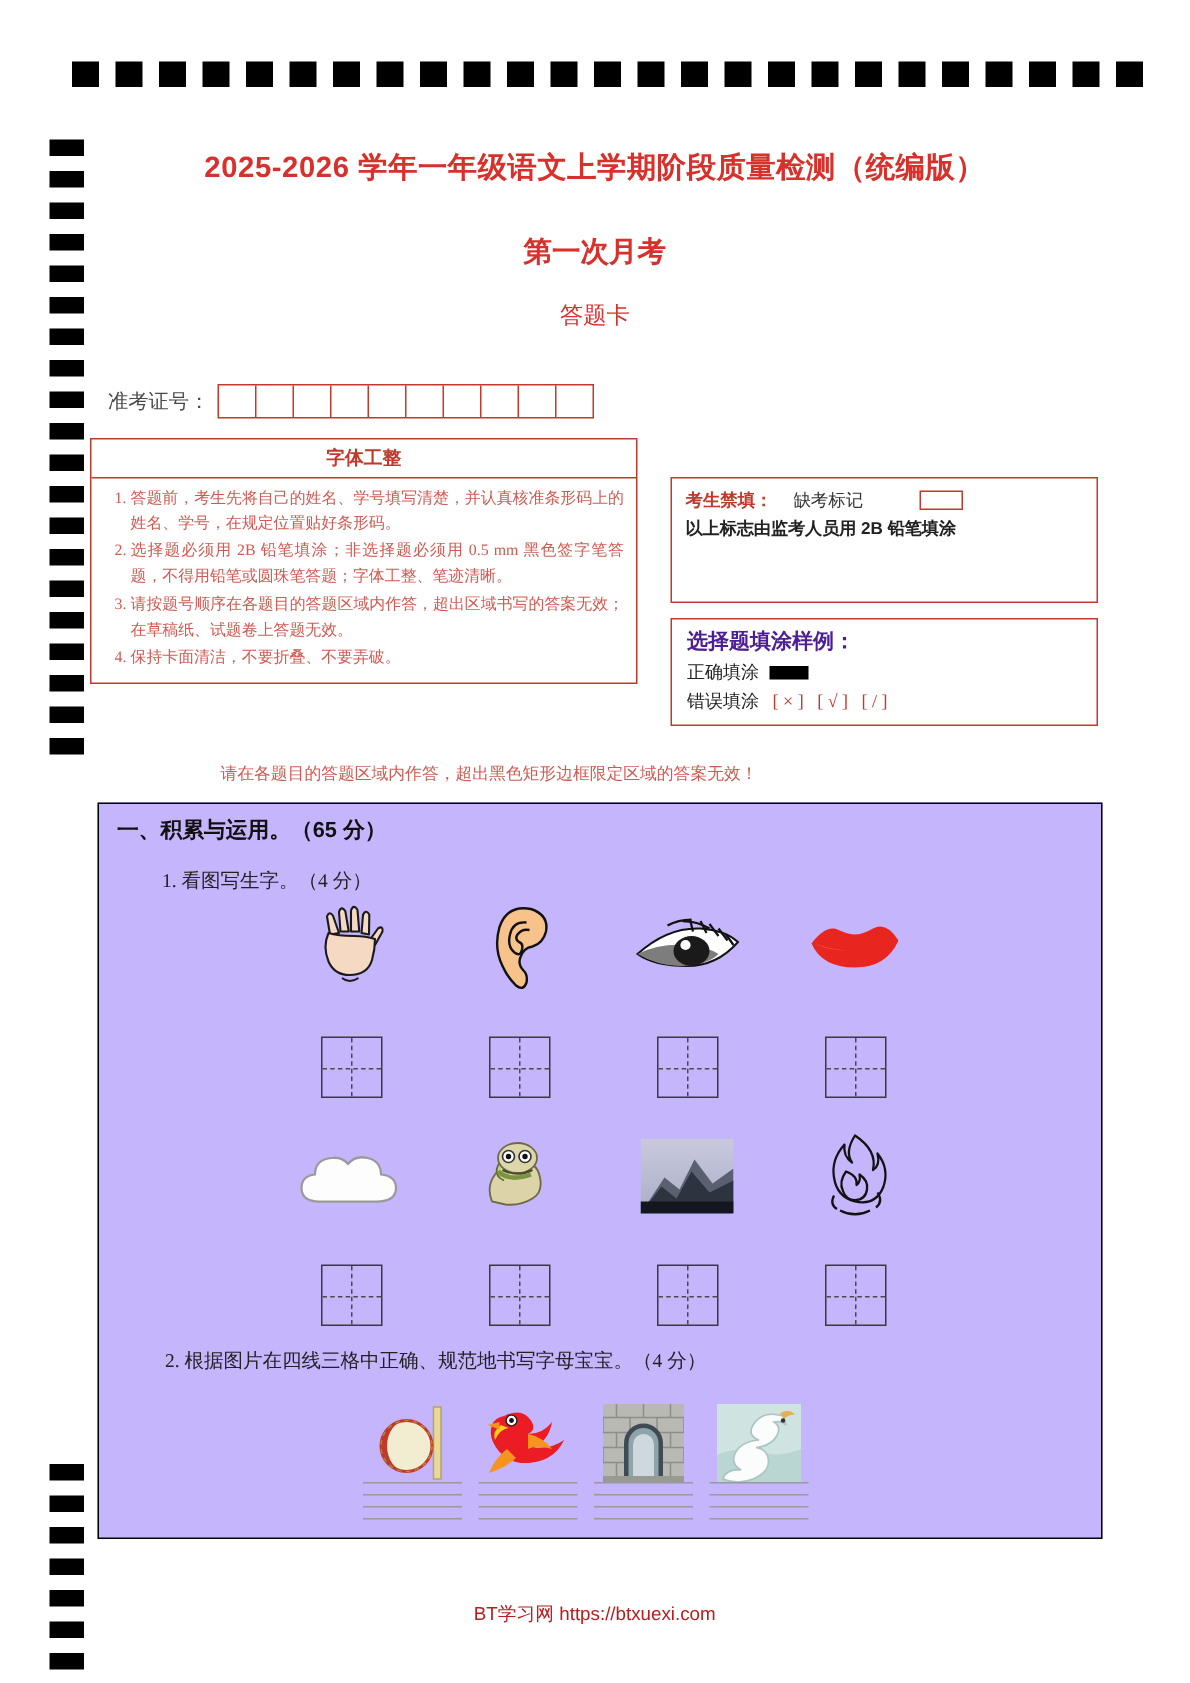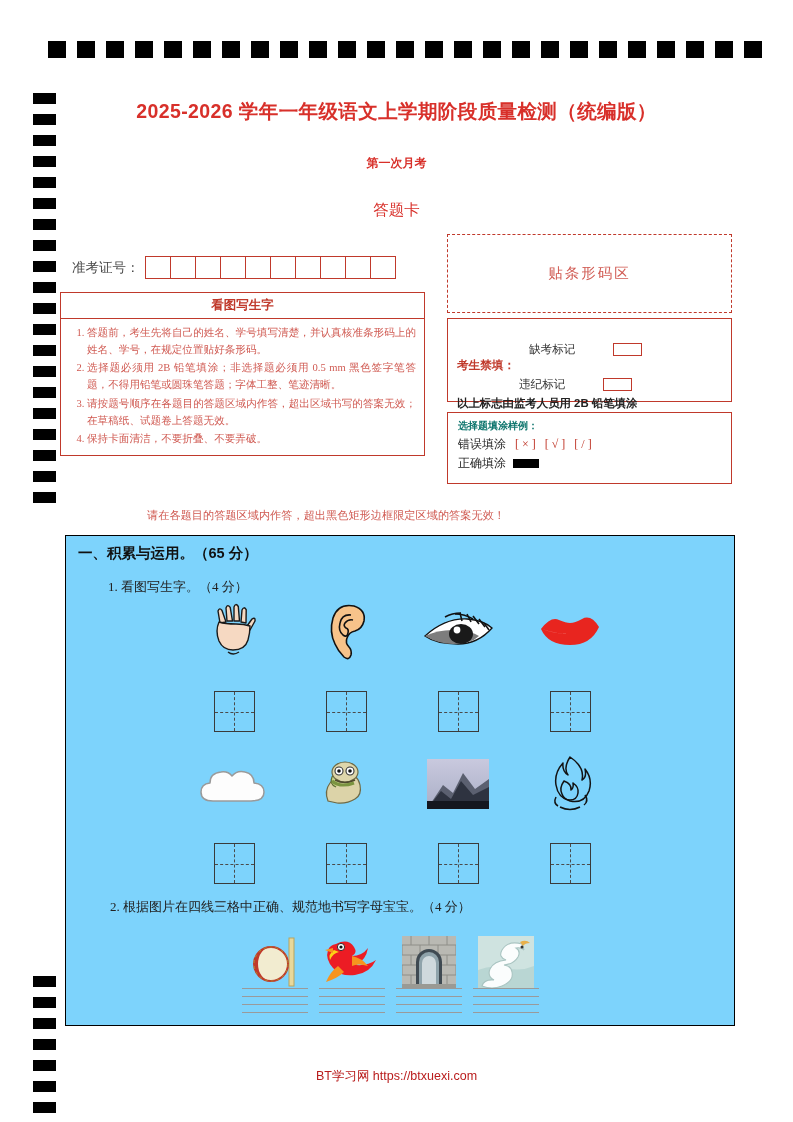--- a/index.html
+++ b/index.html
@@ -19,21 +19,21 @@
   .tm-left .m{width:23px;height:11px;background:#000;margin-bottom:10px;}
 
   
   .title1{
     position:absolute;left:0;top:98px;width:793px;text-align:center;
     color:#d8302a;font-weight:bold;font-size:19.5px;letter-spacing:.4px;
     font-family:"Liberation Sans","DejaVu Sans",sans-serif;
   }
   .title2{
     position:absolute;left:0;top:155px;width:793px;text-align:center;
-    color:#d8302a;font-weight:bold;font-size:12px;
+    color:#d8302a;font-weight:bold;font-size:19px;
     font-family:"Liberation Sans","DejaVu Sans",sans-serif;
   }
   .title3{
     position:absolute;left:0;top:200px;width:793px;text-align:center;
     color:#d8302a;font-size:15.5px;
     font-family:"Liberation Sans","DejaVu Sans",sans-serif;
   }
 
   
   .name-row{position:absolute;left:82px;top:224px;display:flex;align-items:flex-end;}
@@ -72,48 +72,48 @@
     display:flex;align-items:center;justify-content:center;
   }
   .barcode span{color:#d05a52;font-size:14.5px;letter-spacing:2px;}
 
   
   .forbid{
     position:absolute;left:447px;top:318px;width:285px;height:84px;
     border:1.3px solid #c0392b;box-sizing:border-box;padding:7px 9px 0 9px;
   }
   .forbid .r{display:flex;align-items:center;font-size:11.6px;color:#333;margin-bottom:4px;}
-  .forbid .k{color:#c0392b;font-weight:bold;font-family:Liberation Serif, serif;margin-top:32px;}
+  .forbid .k{color:#c0392b;font-weight:bold;font-family:Liberation Serif, serif;}
   .forbid .t{margin-left:14px;}
   .forbid .bx{width:27px;height:11px;border:1.3px solid #c0392b;margin-left:38px;}
   .forbid .r2{padding-left:62px;}
   .forbid .note{font-size:11.4px;color:#222;font-weight:bold;margin-top:2px;
     font-family:"Liberation Sans","DejaVu Sans",sans-serif;}
 
   
   .sample{
     position:absolute;left:447px;top:412px;width:285px;height:72px;
     border:1.3px solid #c0392b;box-sizing:border-box;padding:6px 0 0 10px;
   }
-  .sample .hd{color:#0f766e;font-weight:bold;font-size:10px;margin-bottom:3px;
+  .sample .hd{color:#4c1d95;font-weight:bold;font-size:14px;margin-bottom:3px;
     font-family:"Liberation Sans","DejaVu Sans",sans-serif;}
   .sample .ln{font-size:12px;color:#222;display:flex;align-items:center;margin-bottom:2px;}
   .sample .blk{display:inline-block;width:26px;height:9px;background:#000;margin-left:7px;}
   .sample .wrong{color:#c0392b;margin-left:9px;letter-spacing:3px;font-size:12px;}
 
   
   .warn{
     position:absolute;left:0;top:508px;width:652px;text-align:center;
     color:#d05a52;font-size:11.2px;
   }
 
   
   .main{
     position:absolute;left:65px;top:535px;width:670px;height:491px;
-    border:1.6px solid #000;box-sizing:border-box;background:#7dd3fc;
+    border:1.6px solid #000;box-sizing:border-box;background:#c4b5fd;
   }
   .sec-title{
     position:absolute;left:12px;top:8px;font-weight:bold;font-size:14.5px;color:#111;
     font-family:"Liberation Sans","DejaVu Sans",sans-serif;
   }
   .q1{position:absolute;left:42px;top:42px;font-size:13px;color:#222;}
   .q2{position:absolute;left:44px;top:362px;font-size:13px;color:#222;}
 
   
   .picrow{position:absolute;display:flex;}
@@ -224,57 +224,50 @@
         <span class="cell"></span>
         <span class="cell"></span>
         <span class="cell"></span>
         <span class="cell"></span>
         <span class="cell"></span>
         <span class="cell"></span>
       </span>
   </div>
 
   <div class="notice">
-    <div class="notice-hd">看图写生字</div>
+    <div class="notice-hd">字体工整</div>
     <div class="notice-body">
       <ol id="noticeList">
           <li>答题前，考生先将自己的姓名、学号填写清楚，并认真核准条形码上的姓名、学号，在规定位置贴好条形码。</li>
           <li>选择题必须用 2B 铅笔填涂；非选择题必须用 0.5 mm 黑色签字笔答题，不得用铅笔或圆珠笔答题；字体工整、笔迹清晰。</li>
           <li>请按题号顺序在各题目的答题区域内作答，超出区域书写的答案无效；在草稿纸、试题卷上答题无效。</li>
           <li>保持卡面清洁，不要折叠、不要弄破。</li>
         </ol>
     </div>
   </div>
 
-  <div class="barcode">
-    <span>贴条形码区</span>
-  </div>
 
   <div class="forbid">
     <div class="r">
       <span class="k">考生禁填：</span>
       <span class="t">缺考标记</span>
       <span class="bx"></span>
     </div>
-    <div class="r r2">
-      <span>违纪标记</span>
-      <span class="bx"></span>
-    </div>
     <div class="note">以上标志由监考人员用 2B 铅笔填涂</div>
   </div>
 
   <div class="sample">
     <div class="hd">选择题填涂样例：</div>
     <div class="ln">
+      <span>正确填涂</span>
+      <span class="blk"></span>
+    </div>
+    <div class="ln">
       <span>错误填涂</span>
       <span class="wrong">[×]  [√]  [/]</span>
-    </div>
-    <div class="ln">
-      <span>正确填涂</span>
-      <span class="blk"></span>
     </div>
   </div>
 
   <div class="warn">请在各题目的答题区域内作答，超出黑色矩形边框限定区域的答案无效！</div>
 
   <div class="main">
 
     <div class="sec-title">一、积累与运用。（65 分）</div>
     <div class="q1">1. 看图写生字。（4 分）</div>
 

